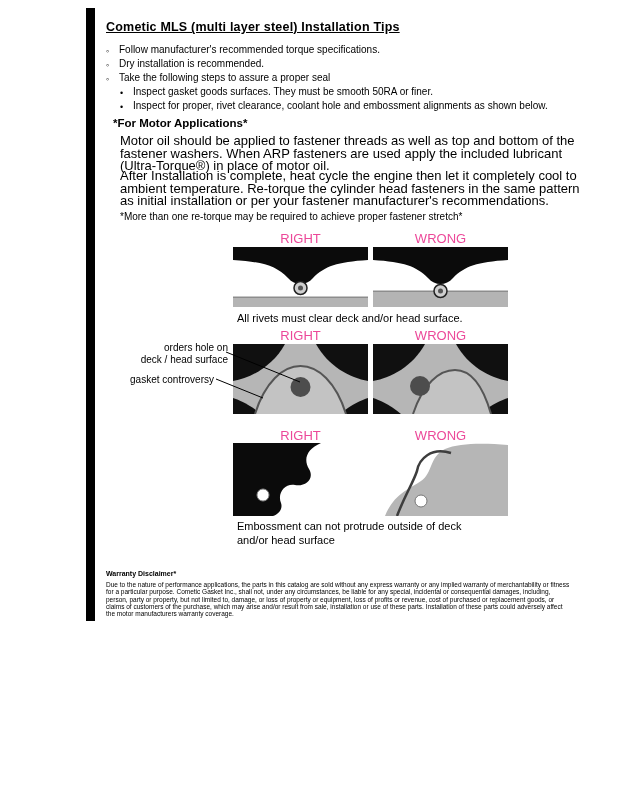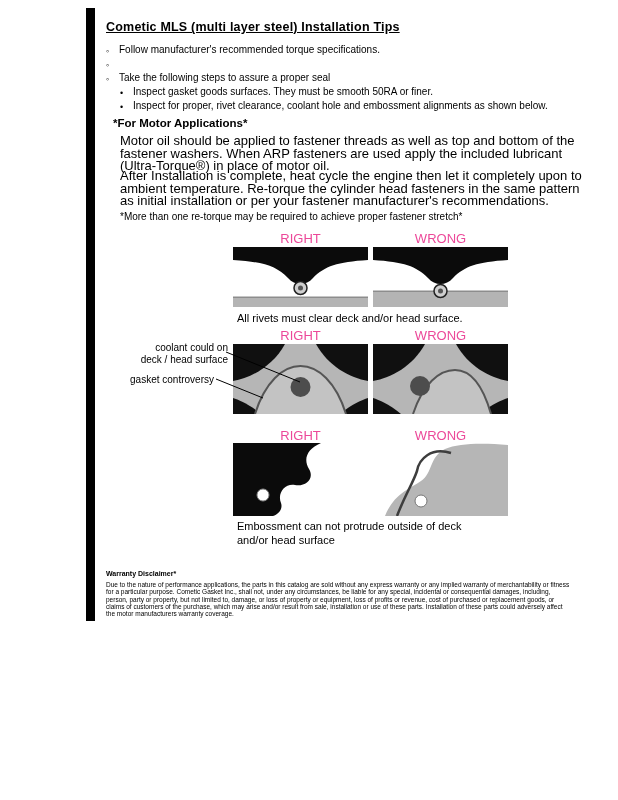--- a/index.html
+++ b/index.html
@@ -73,38 +73,39 @@
 
   <div class="abs title">Cometic MLS (multi layer steel) Installation Tips</div>
 
   <div class="abs bullets">
     <div class="bullet">
       <span class="marker">◦</span>
       <span>Follow manufacturer's recommended torque specifications.</span>
     </div>
     <div class="bullet">
       <span class="marker">◦</span>
+      <span>Dry installation is recommended.</span>
     </div>
     <div class="bullet">
       <span class="marker">◦</span>
       <span>Take the following steps to assure a proper seal</span>
     </div>
     <div class="bullet sub">
       <span class="marker">•</span>
       <span>Inspect gasket goods surfaces.  They must be smooth 50RA or finer.</span>
     </div>
     <div class="bullet sub">
       <span class="marker">•</span>
       <span>Inspect for proper, rivet clearance, coolant hole and embossment alignments as shown below.</span>
     </div>
   </div>
 
   <div class="abs diesel-heading">*For Motor Applications*</div>
   <div class="abs para p1">Motor oil should be applied to fastener threads as well as top and bottom of the fastener washers. When ARP fasteners are used apply the included lubricant (Ultra-Torque®) in place of motor oil.</div>
-  <div class="abs para p2">After Installation is complete, heat cycle the engine then let it completely upon to ambient temperature. Re-torque the cylinder head fasteners in the same pattern as initial installation or per your fastener manufacturer's recommendations.</div>
+  <div class="abs para p2">After Installation is complete, heat cycle the engine then let it completely cool to ambient temperature. Re-torque the cylinder head fasteners in the same pattern as initial installation or per your fastener manufacturer's recommendations.</div>
   <div class="abs note">*More than one re-torque may be required to achieve proper fastener stretch*</div>
 
   <div class="abs dg-label r1l-right">RIGHT</div>
   <div class="abs dg-label r1l-wrong">WRONG</div>
 
   <div class="abs panel r1p-right">
     <svg width="135" height="60" viewBox="0 0 135 60">
       <rect x="0" y="50" width="135" height="10" fill="#b4b4b4"></rect>
       <rect x="0" y="49.5" width="135" height="1.5" fill="#8d8d8d"></rect>
       <path d="M0,0 H135 V13 C104,15 92,19 80,31 C73,39 62,39 55,31 C43,19 31,15 0,13 Z" fill="#0b0b0b"></path>
@@ -120,21 +121,21 @@
       <circle cx="67.5" cy="44" r="6.5" fill="#cfcfcf" stroke="#222" stroke-width="1.5"></circle>
       <circle cx="67.5" cy="44" r="2.5" fill="#555"></circle>
     </svg>
   </div>
   <div class="abs dg-caption r1cap">All rivets must clear deck and/or head surface.</div>
 
   <div class="abs dg-label r2l-right">RIGHT</div>
   <div class="abs dg-label r2l-wrong">WRONG</div>
 
   <div class="abs co1">
-    <div>coolant could on</div>
+    <div>orders hole on</div>
     <div>deck / head surface</div>
   </div>
   <div class="abs co2">gasket controversy</div>
 
   <div class="abs panel r2p-right">
     <svg width="135" height="70" viewBox="0 0 135 70">
       <rect width="135" height="70" fill="#b6b6b6"></rect>
       <path d="M0,0 H52 C40,22 18,34 0,37 Z" fill="#101010"></path>
       <path d="M135,0 H83 C95,22 117,34 135,37 Z" fill="#101010"></path>
       <path d="M0,70 H28 C16,60 6,56 0,54 Z" fill="#101010"></path>

